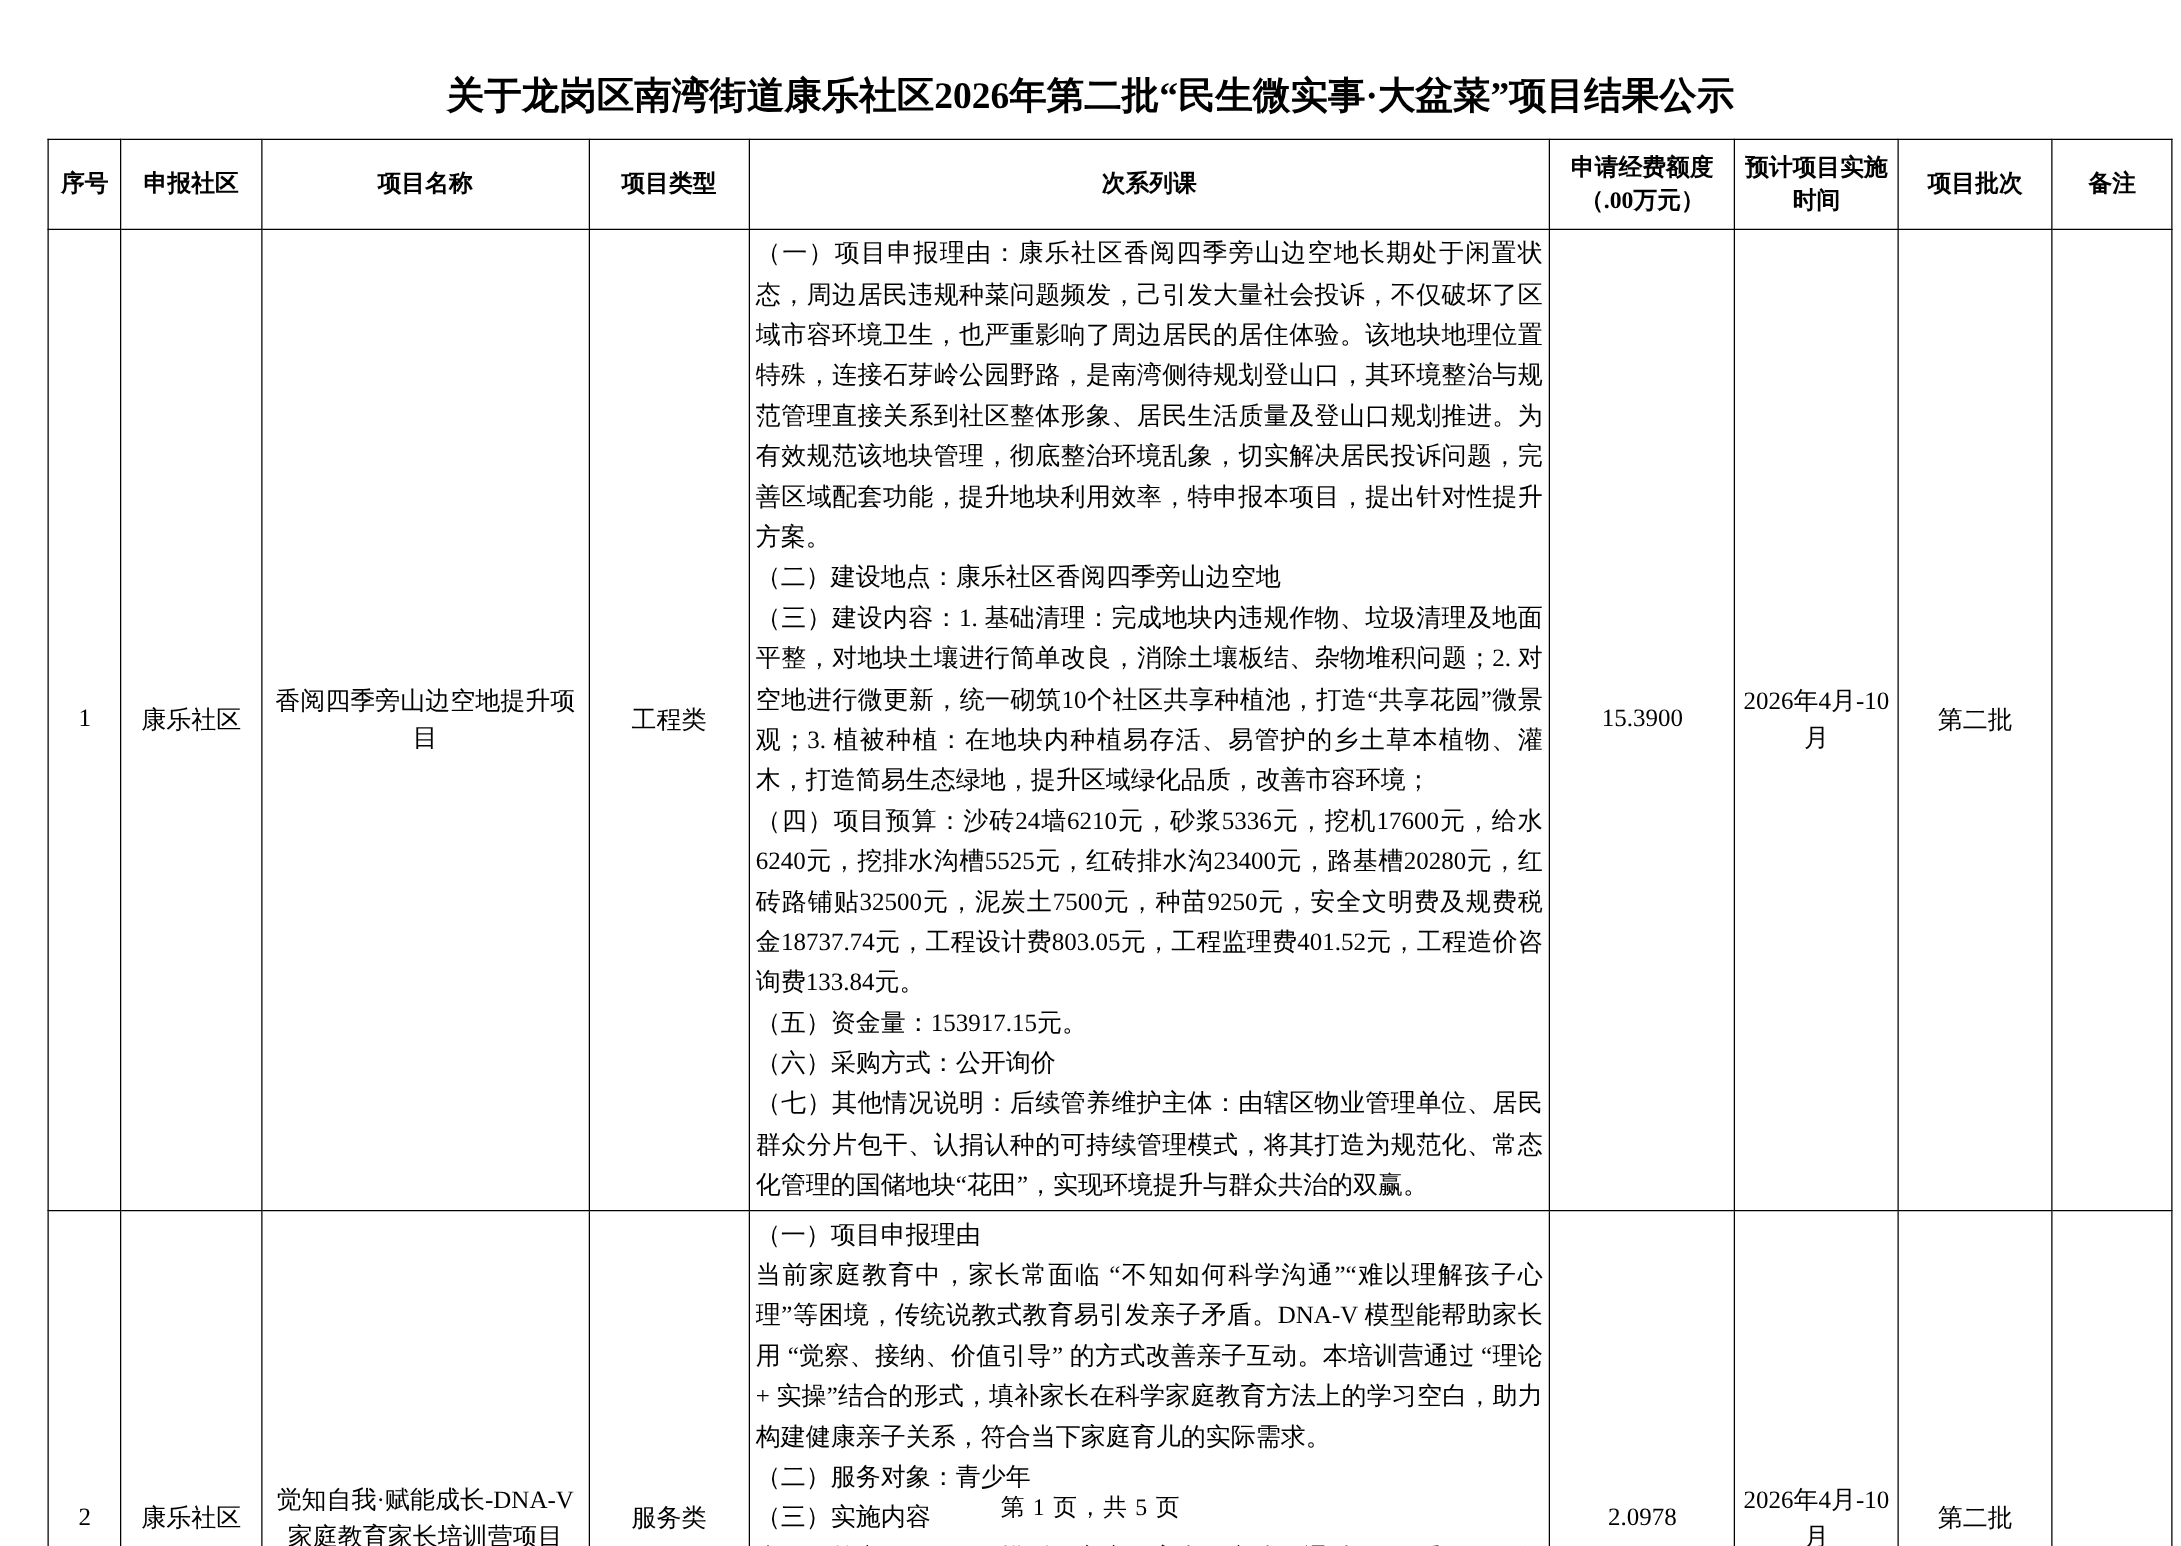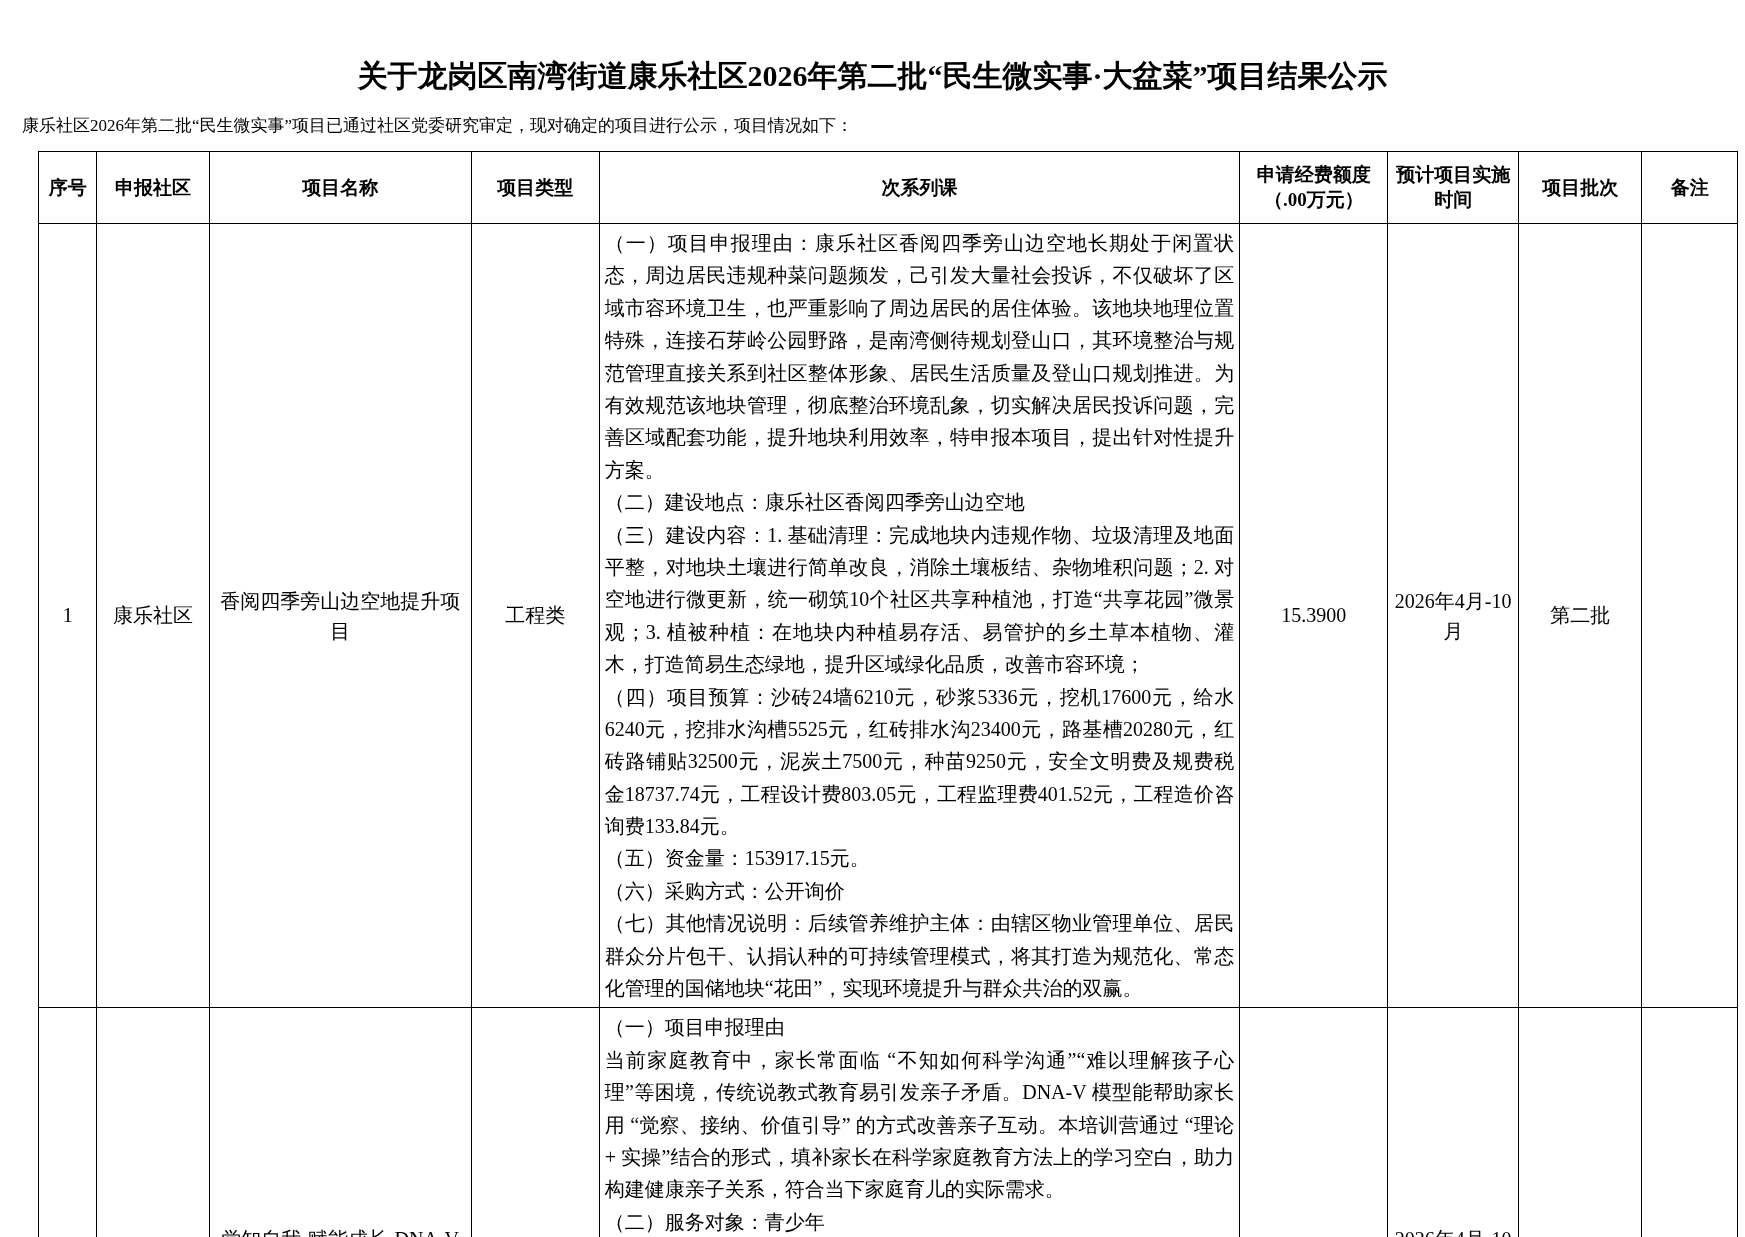--- a/index.html
+++ b/index.html
@@ -88,21 +88,20 @@
   }
   .nowrap { white-space: pre-wrap; }
 </style>
 </head>
 <body>
 
 <div class="page">
 
   <h1 class="doc-title">关于龙岗区南湾街道康乐社区2026年第二批“民生微实事·大盆菜”项目结果公示</h1>
 
-  <p class="intro-para">康乐社区2026年第二批“民生微实事”项目已通过社区党委研究审定，现对确定的项目进行公示，项目情况如下：</p>
 
   <table class="main">
     <colgroup>
       <col style="width:52px">
       <col style="width:100px">
       <col style="width:233px">
       <col style="width:114px">
       <col style="width:570px">
       <col style="width:132px">
       <col style="width:116px">
@@ -154,14 +153,15 @@
 人员：9000元；物料：6763.2元；宣传费：260元；管理费：1282.8元；
 （五）项目总计：17306元。</td>
         <td class="c-amt">2.0978</td>
         <td class="c-time">2026年4月-10月</td>
         <td class="c-batch">第二批</td>
         <td class="c-remark"></td>
       </tr>
     </tbody>
   </table>
 
+  <div class="footer">第 1 页，共 5 页</div>
 
 </div>
 
 </body></html>

